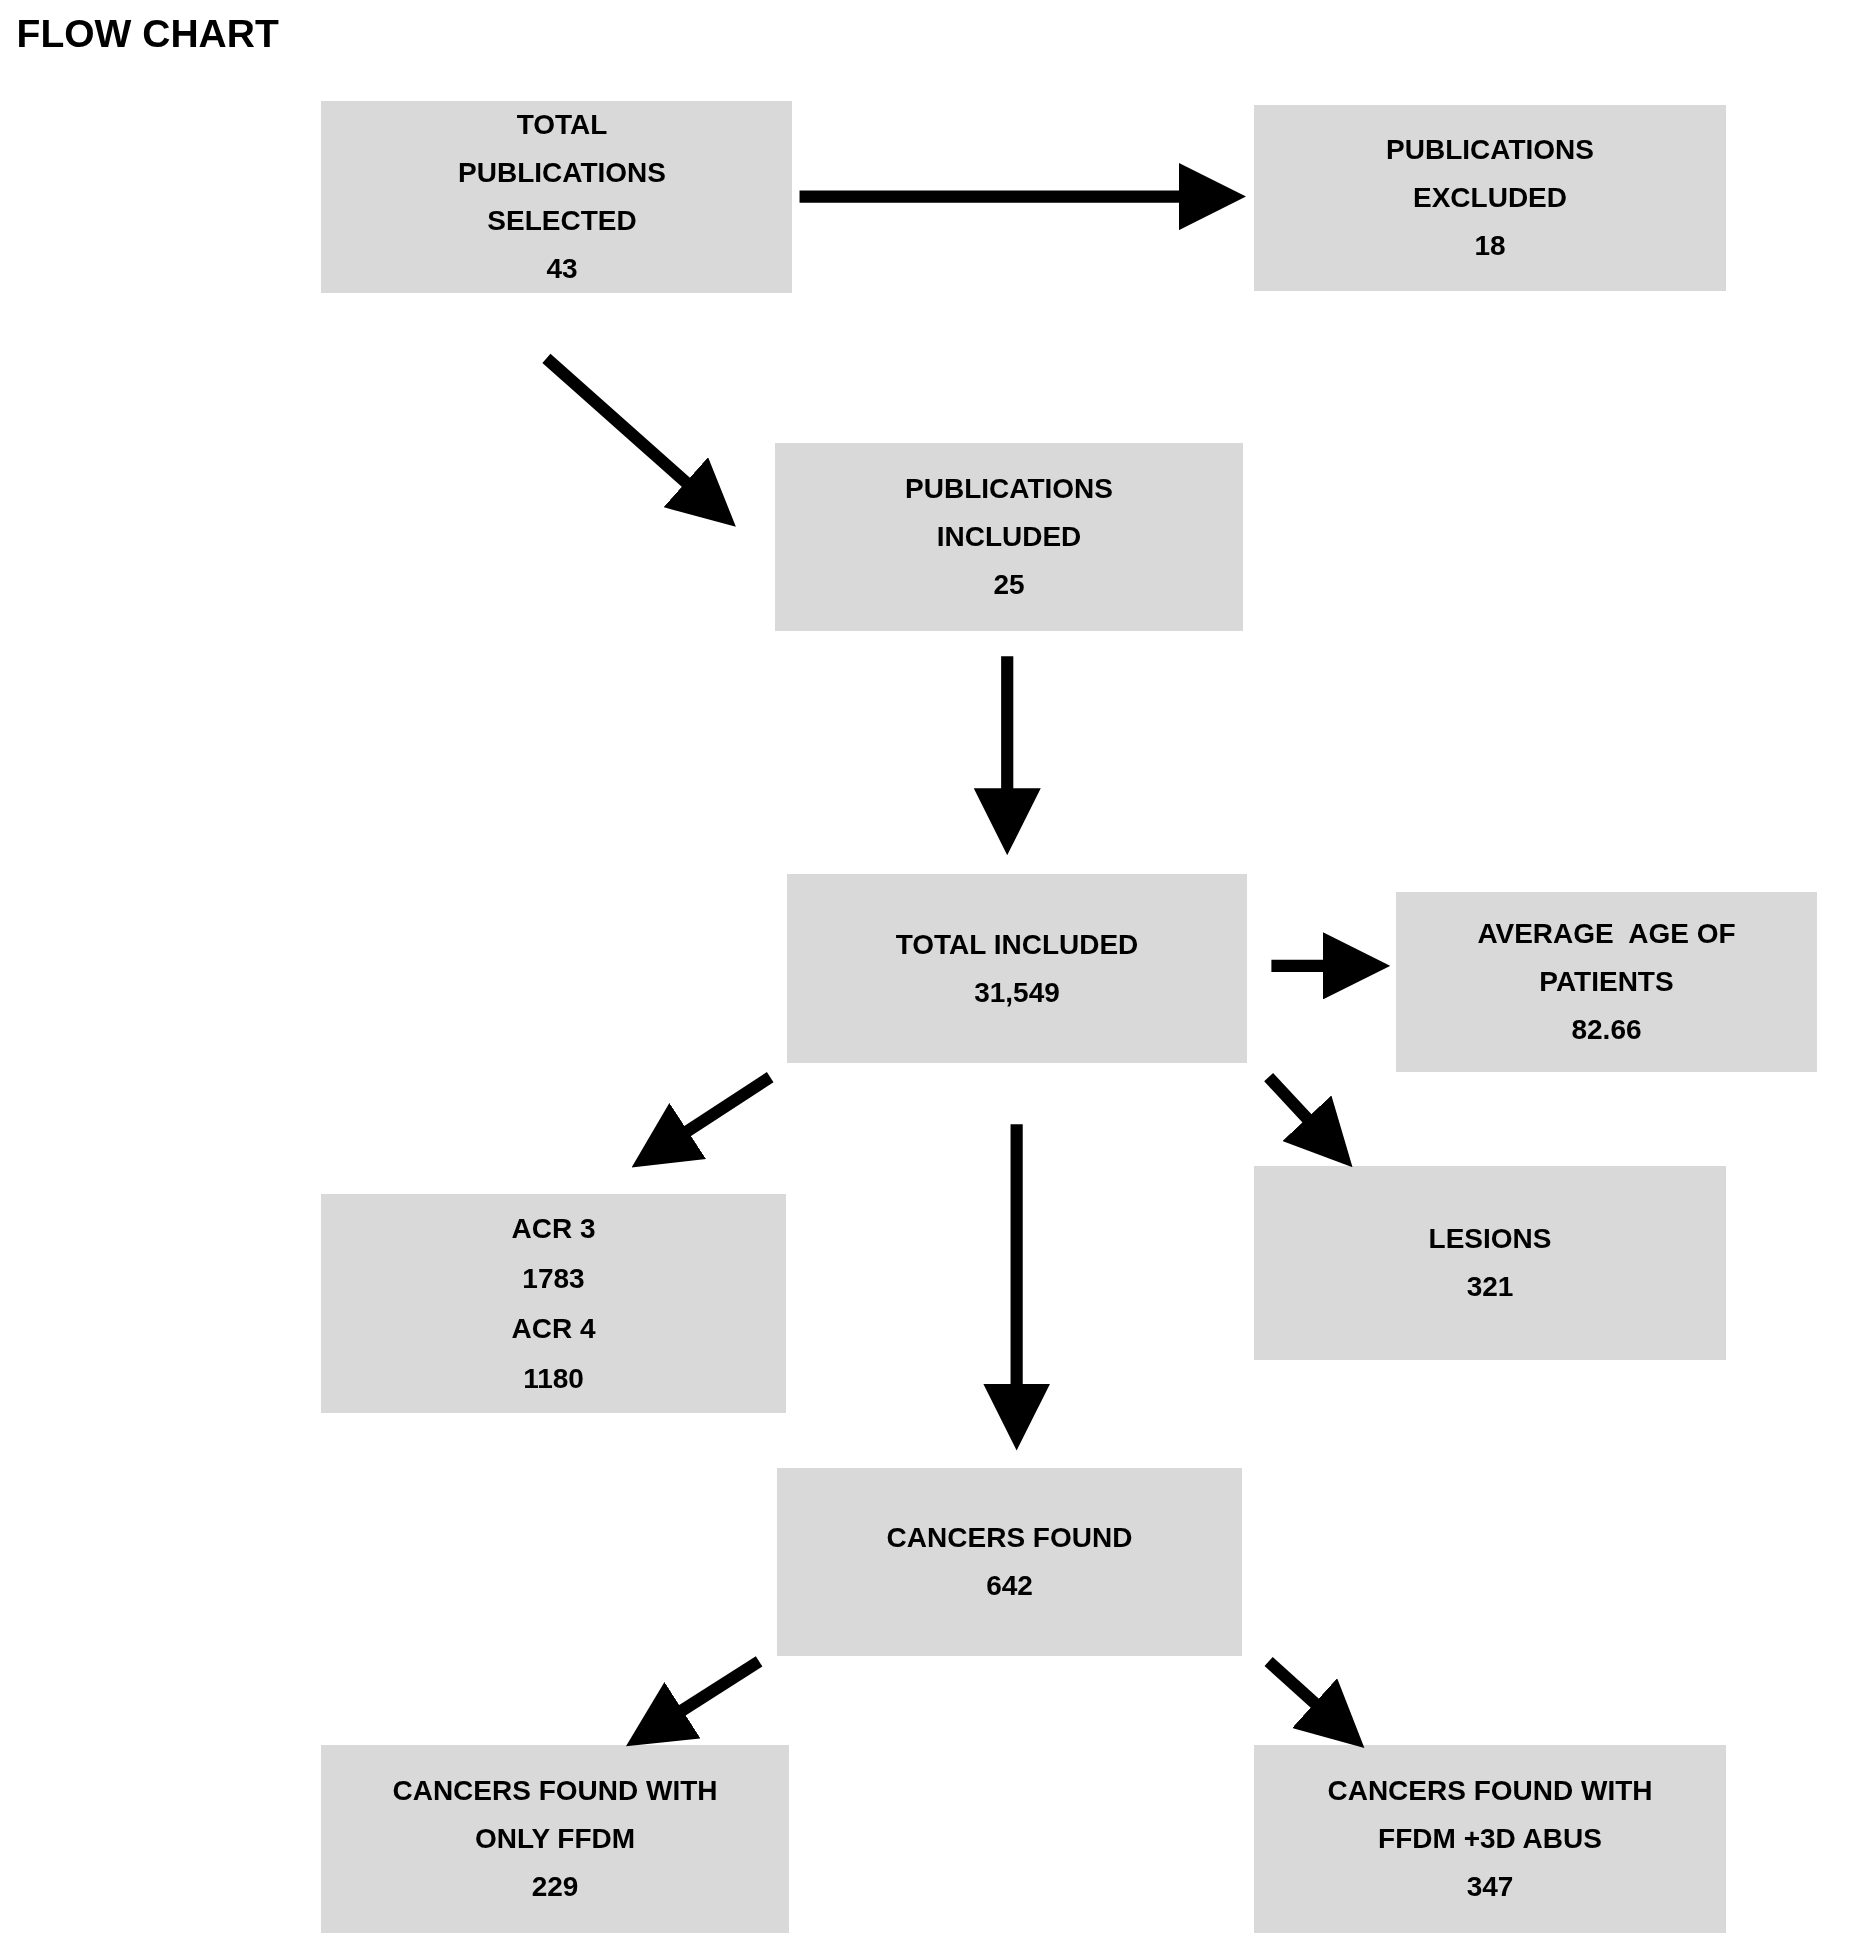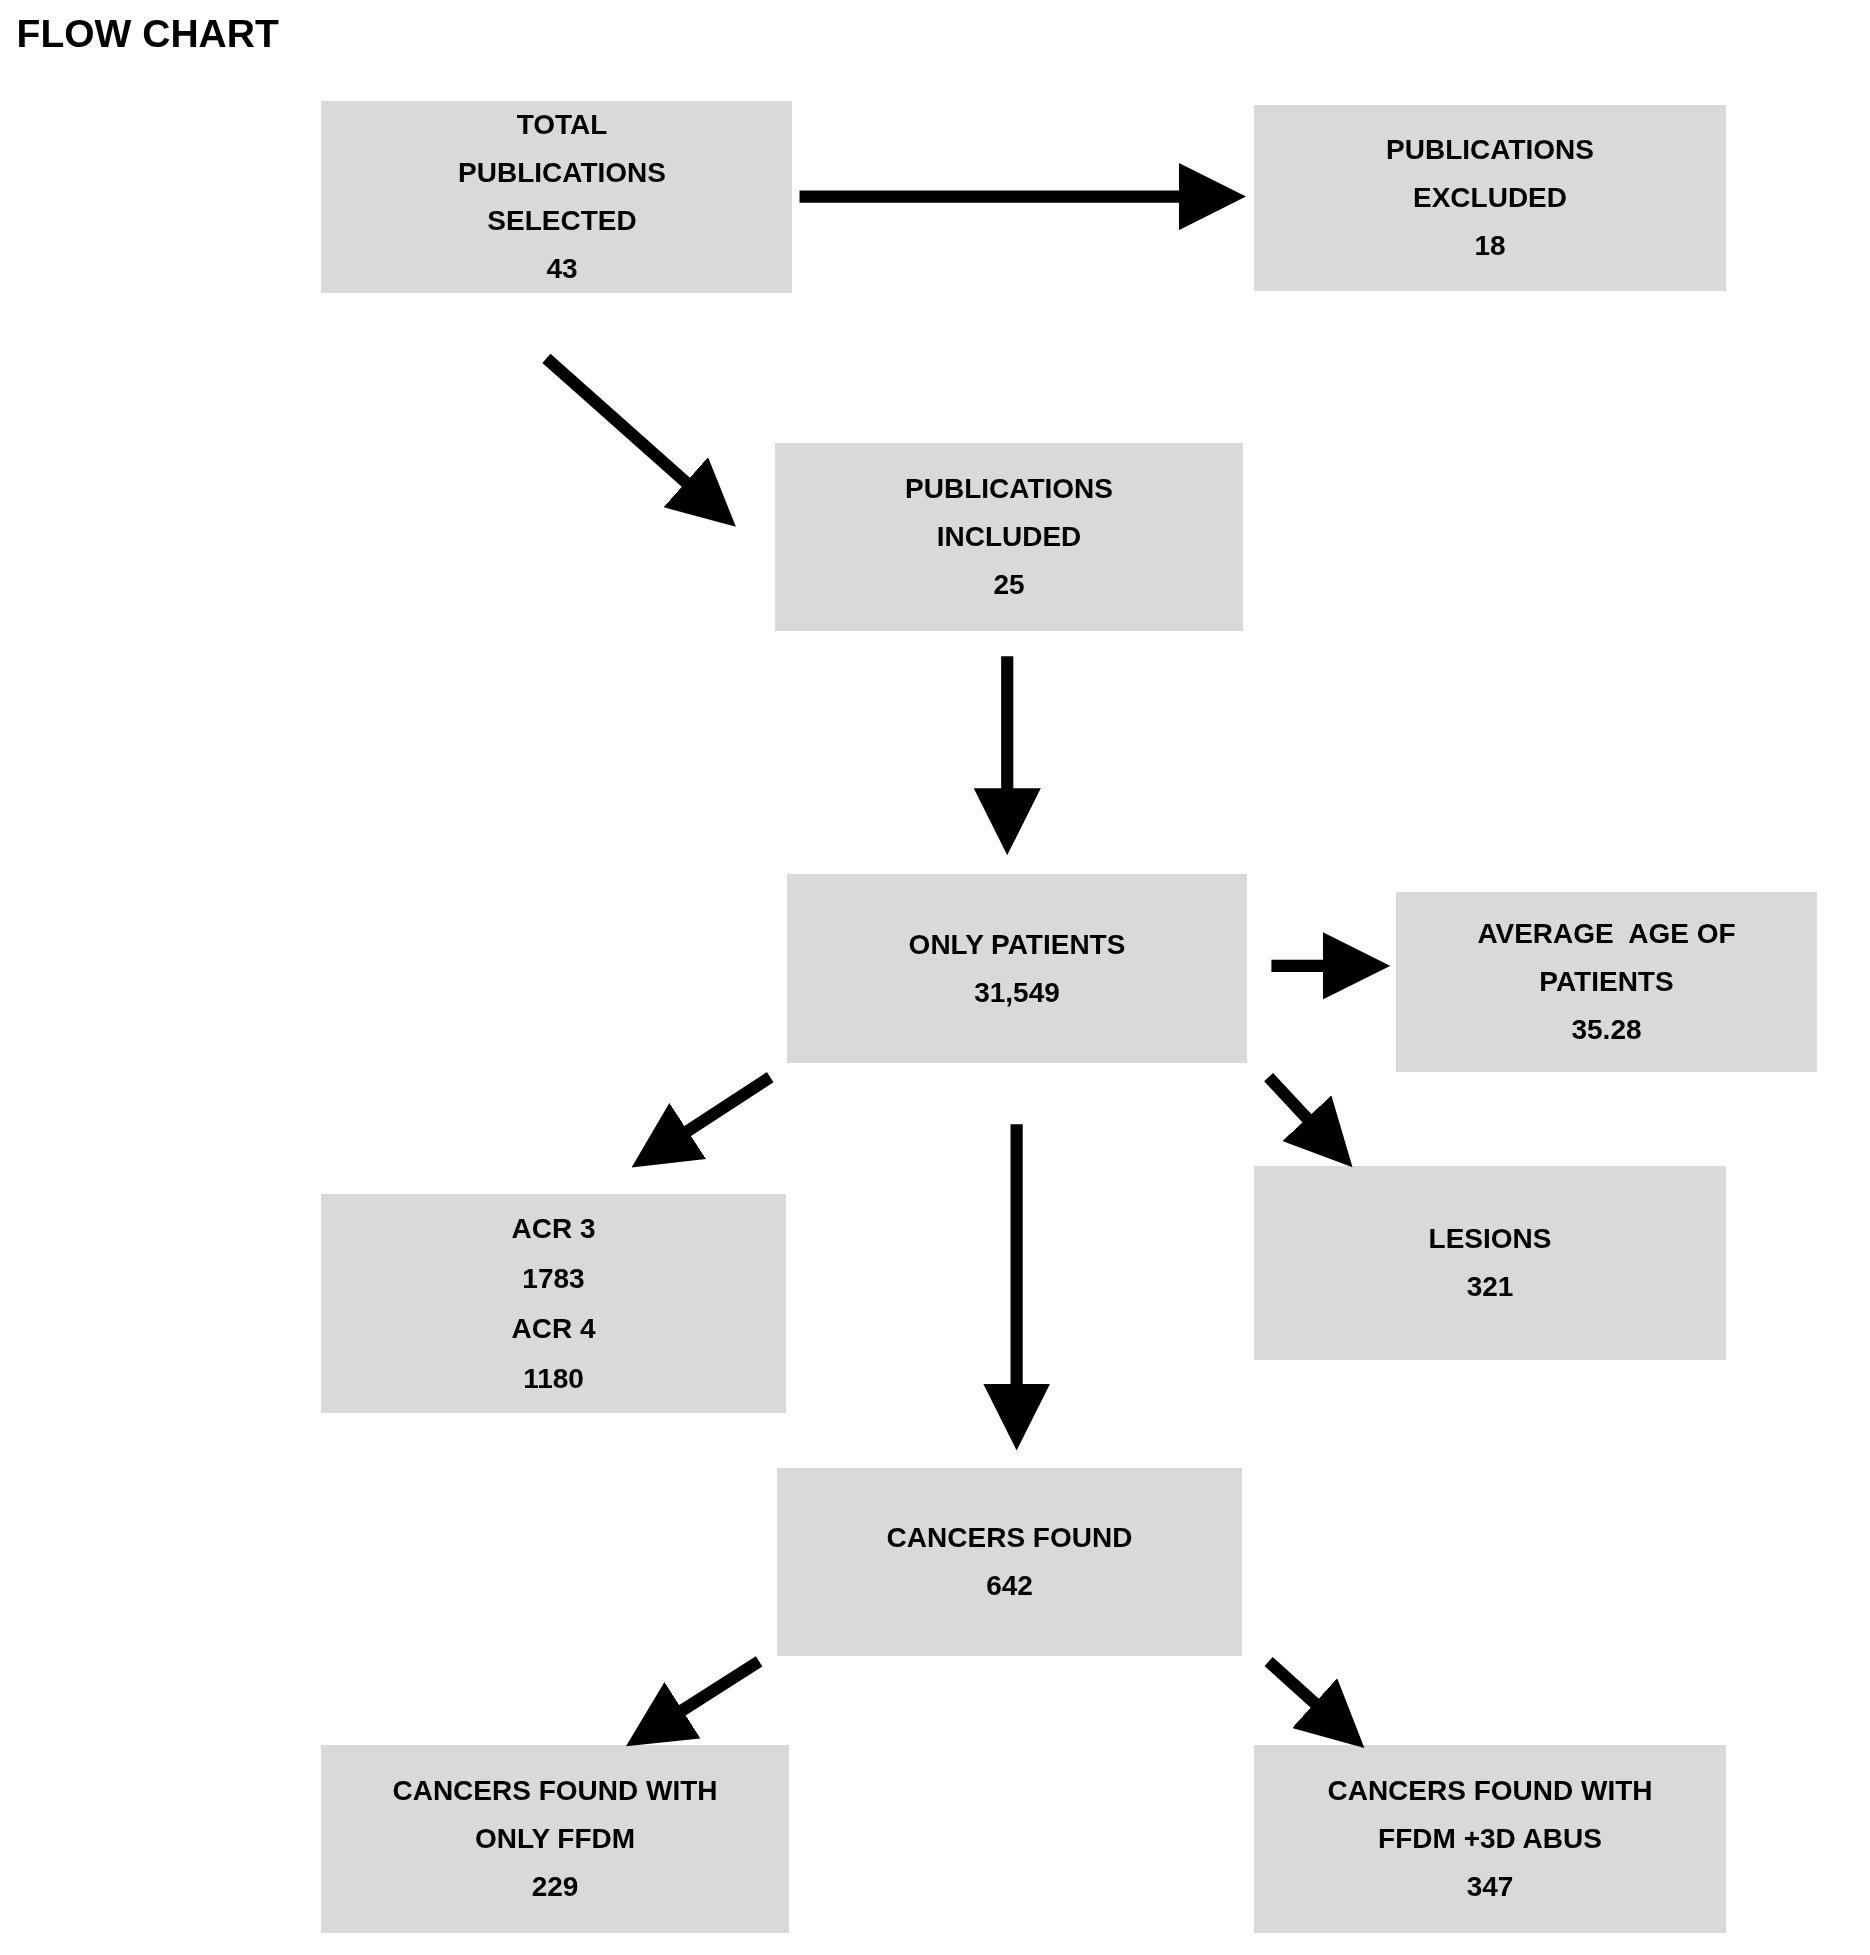--- a/index.html
+++ b/index.html
@@ -52,28 +52,28 @@
   <div class="line">18</div>
 </div>
 
 <div class="flow-box" style="left:775px;top:443px;width:468px;height:188px;">
   <div class="line">PUBLICATIONS</div>
   <div class="line">INCLUDED</div>
   <div class="line">25</div>
 </div>
 
 <div class="flow-box" style="left:787px;top:874px;width:460px;height:189px;">
-  <div class="line">ONLY PATIENTS</div>
+  <div class="line">TOTAL INCLUDED</div>
   <div class="line">31,549</div>
 </div>
 
 <div class="flow-box" style="left:1396px;top:892px;width:421px;height:180px;">
   <div class="line">AVERAGE  AGE OF</div>
   <div class="line">PATIENTS</div>
-  <div class="line">35.28</div>
+  <div class="line">82.66</div>
 </div>
 
 <div class="flow-box acr-box" style="left:321px;top:1158px;width:465px;height:219px;">
   <div class="line">ACR 3</div>
   <div class="line">1783</div>
   <div class="line">ACR 4</div>
   <div class="line">1180</div>
 </div>
 
 <div class="flow-box" style="left:1254px;top:1166px;width:472px;height:194px;text-align:right;">

